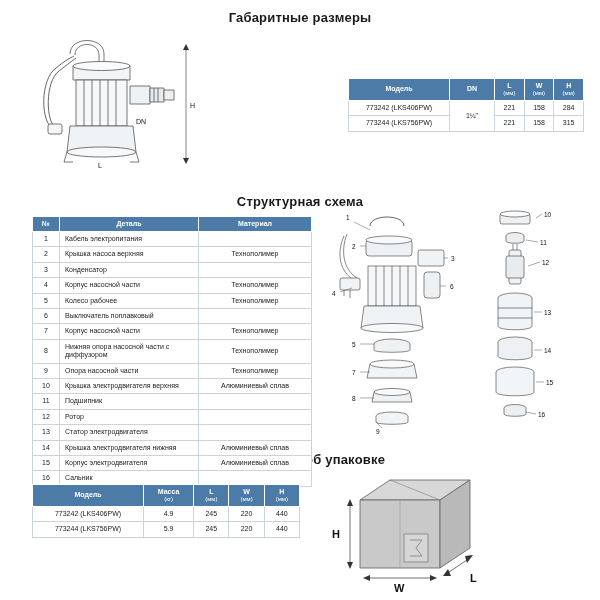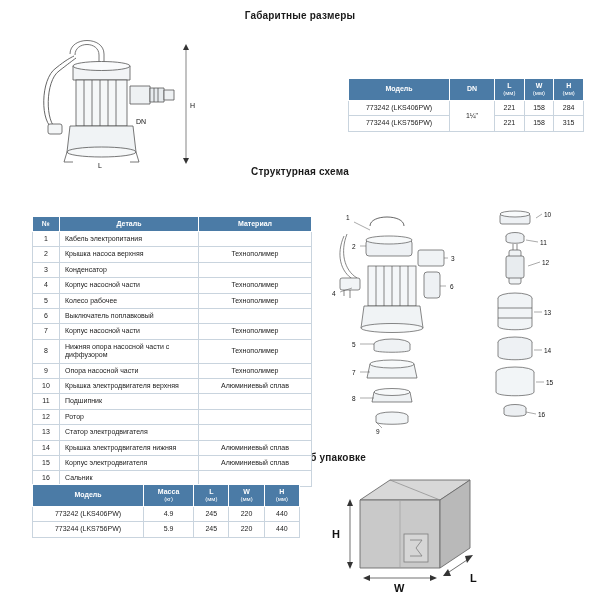--- a/index.html
+++ b/index.html
@@ -10,21 +10,21 @@
     width: 600px;
     height: 600px;
     background: #ffffff;
     font-family: "Liberation Sans", sans-serif;
     color: #1a1a1a;
     position: relative;
     overflow: hidden;
   }
   .section-title {
     text-align: center;
-    font-size: 10px;
+    font-size: 13px;
     font-weight: bold;
     color: #1a1a1a;
     letter-spacing: 0.2px;
   }
   
   table.spec {
     border-collapse: collapse;
     font-size: 7px;
     color: #222;
   }
@@ -76,21 +76,21 @@
     position: absolute;
     left: 32px;
     top: 484px;
     width: 268px;
   }
   #package-table table { width: 100%; }
   #package-table th.model { width: 106px; }
 
   
   #title-dims { position: absolute; left: 0; top: 10px; width: 600px; }
-  #title-struct { position: absolute; left: 0; top: 166px; width: 600px; }
+  #title-struct { position: absolute; left: 0; top: 194px; width: 600px; }
   #title-pack { position: absolute; left: 0; top: 452px; width: 600px; }
 
   
   .drawing { position: absolute; }
   #pump-drawing { left: 18px; top: 24px; }
   #exploded-drawing { left: 330px; top: 200px; }
   #box-drawing { left: 330px; top: 476px; }
 
   .dim-label {
     font-size: 7px;

